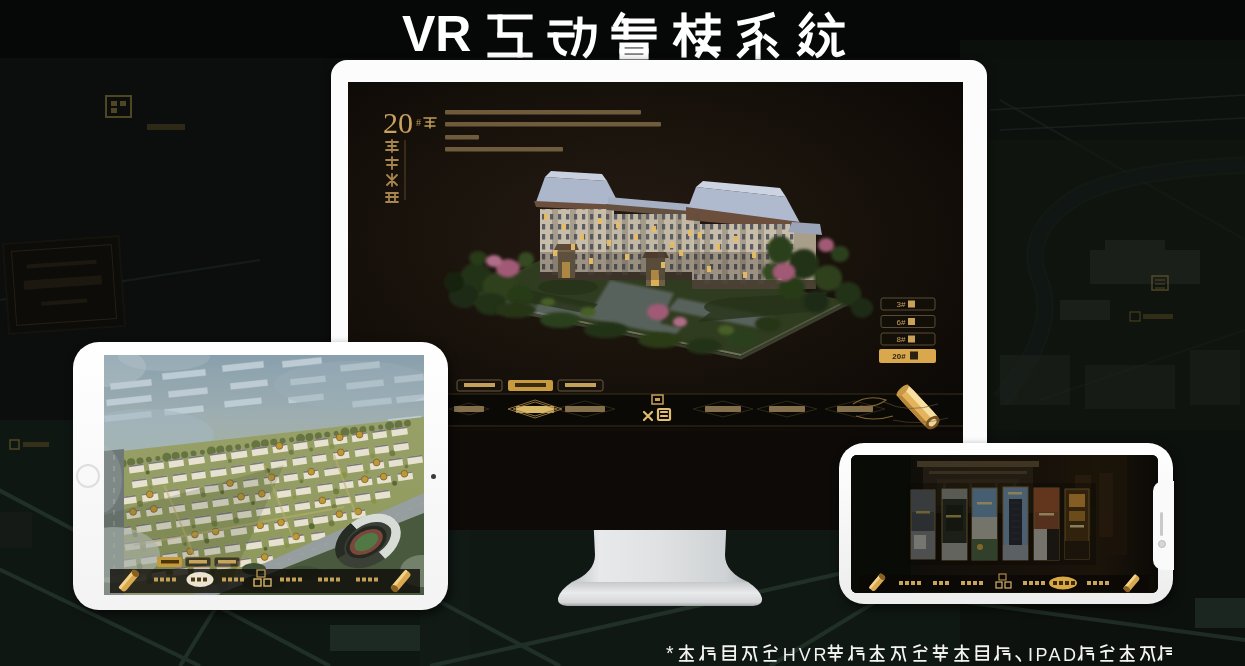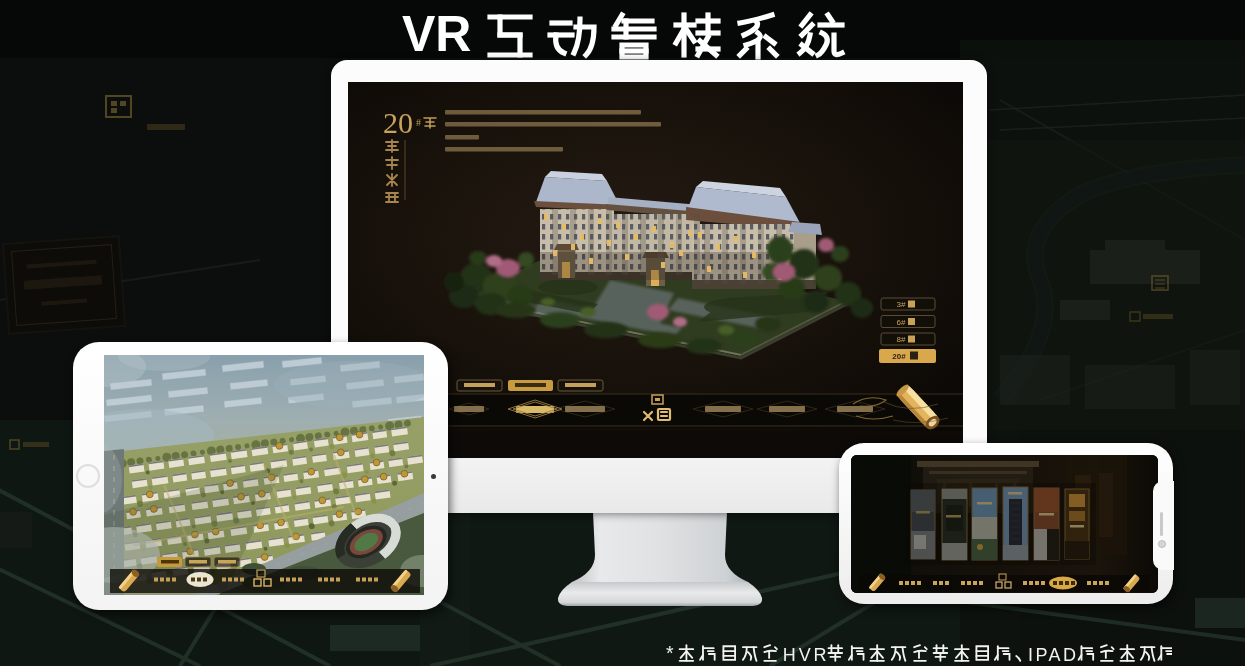--- a/index.html
+++ b/index.html
@@ -173,21 +173,21 @@
       </linearGradient>
     </defs>
     <path d="M53 2 H187 L185 45 Q185 62 208 72 L214 86 Q215 92 208 92 H32 Q25 92 26 86 L32 72 Q55 62 55 45 Z" fill="url(#neckg)"></path>
     <path d="M32 72 Q20 80 18 88 Q17 96 30 96 H210 Q223 96 222 88 Q220 80 208 72 Z" fill="url(#baseg)"></path>
   </svg>
 
   <div class="abs" style="left:331px;top:60px;width:656px;height:452px;background:#fcfcfc;border-radius:16px 16px 5px 5px;box-shadow:0 2px 8px rgba(0,0,0,.5)"></div>
 
   <div class="abs" style="left:331px;top:449px;width:656px;height:63px;background:linear-gradient(#f4f4f4,#e9e9e9);border-top:1px solid #d5d5d5;border-radius:0 0 5px 5px"></div>
 
-  <div class="abs" style="left:348px;top:82px;width:615px;height:376px;background:#0d0a07;overflow:hidden">
+  <div class="abs" style="left:348px;top:82px;width:615px;height:448px;background:#0d0a07;overflow:hidden">
     <svg width="615" height="349" viewBox="0 0 615 349">
       <defs>
         <filter id="blur1">
               <feGaussianBlur stdDeviation="1.6"></feGaussianBlur>
             </filter>
         <radialGradient id="scrbg" cx="0.45" cy="0.45" r="0.75">
           <stop offset="0" stop-color="#251c13"></stop>
               <stop offset="0.6" stop-color="#16100a"></stop>
               <stop offset="1" stop-color="#0a0705"></stop>
         </radialGradient>

